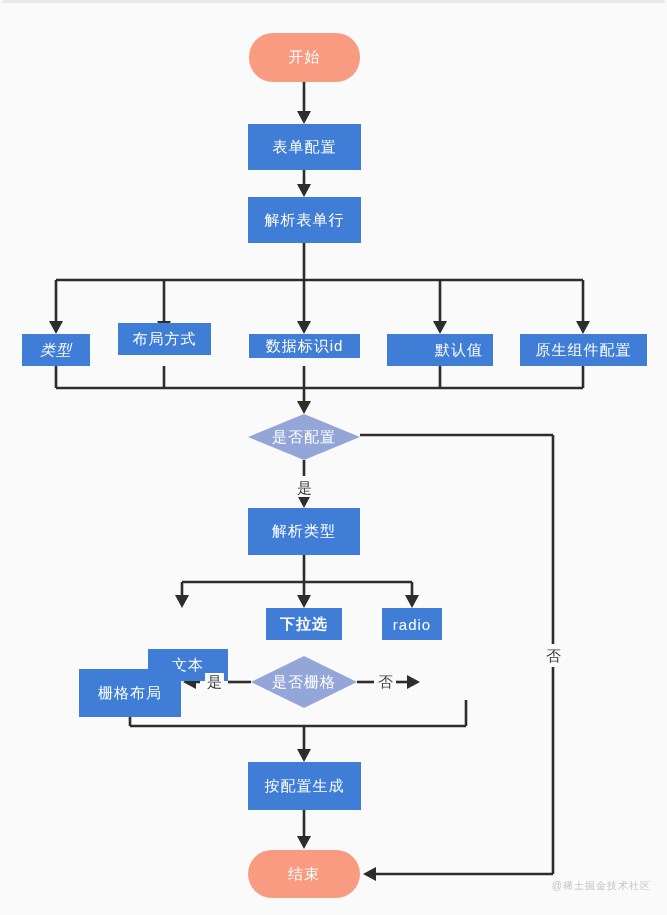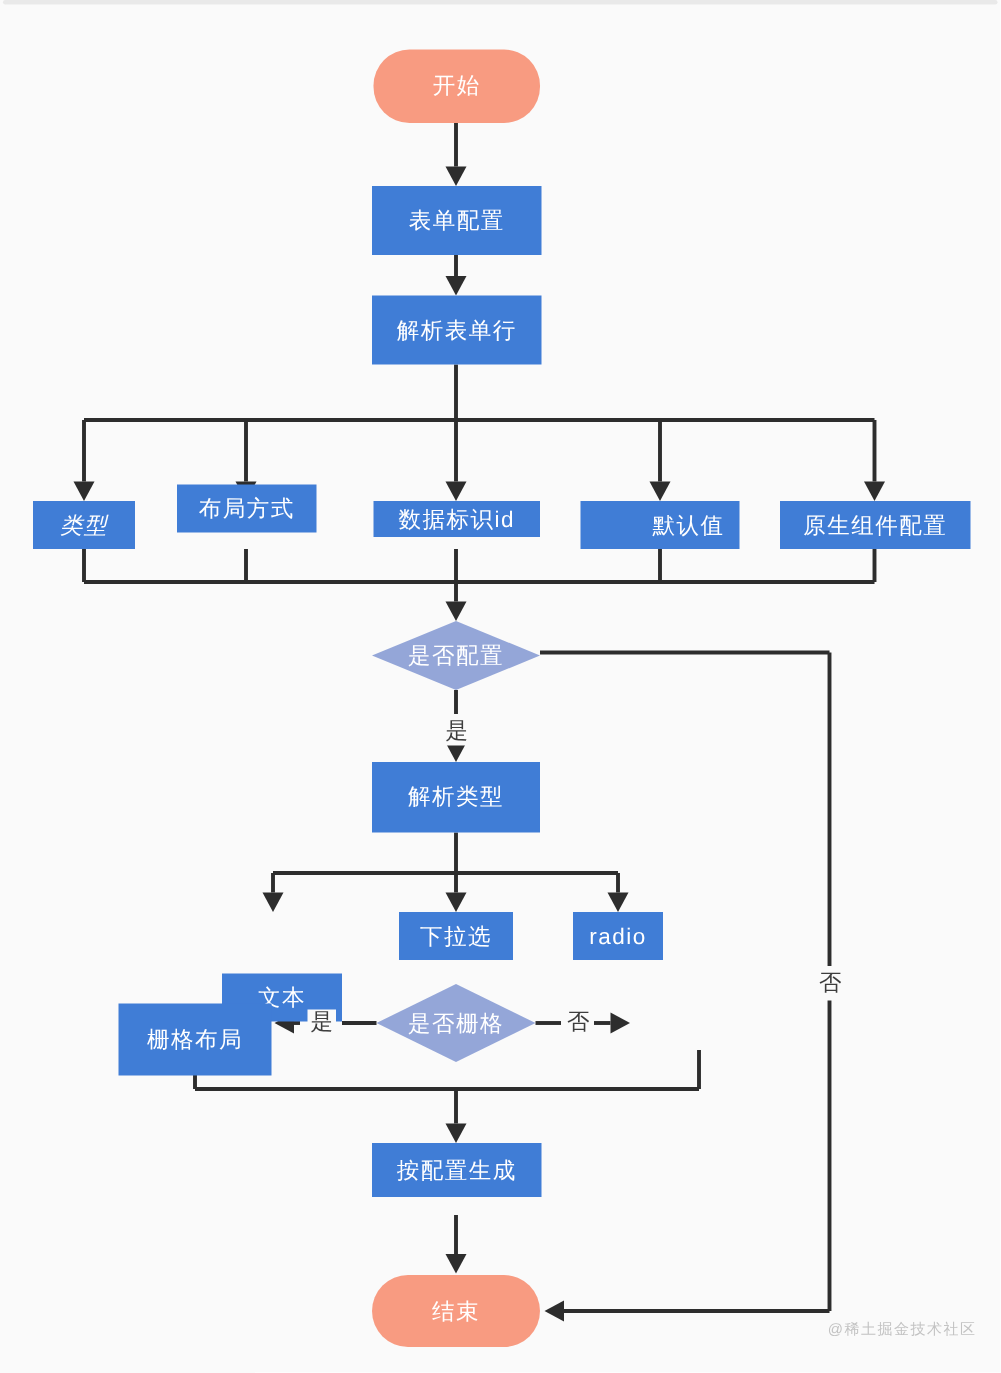--- a/index.html
+++ b/index.html
@@ -37,26 +37,26 @@
   #n-form-config      { left:248px; top:124px; width:113px; height:46px; }
   #n-parse-form-row   { left:248px; top:197px; width:113px; height:46px; }
   #n-type             { left:22px;  top:334px; width:68px;  height:32px;font-style:italic; }
   #n-layout-mode      { left:118px; top:323px; width:93px;  height:32px; }
   #n-data-id          { left:249px; top:334px; width:111px; height:24px; }
   #n-default-value    { left:387px; top:334px; width:106px; height:32px;padding-left:38px; }
   #n-native-config    { left:520px; top:334px; width:127px; height:32px; }
   #n-is-configured    { left:248px; top:414px; width:112px; height:46px; }
   #n-parse-type       { left:248px; top:508px; width:112px; height:47px; }
   #n-text             { left:148px; top:608px; width:80px;  height:32px;margin-top:41px; }
-  #n-dropdown         { left:266px; top:608px; width:76px;  height:32px; }
+  #n-dropdown         { left:266px; top:608px; width:76px;  height:32px;font-weight:bold; }
   #n-radio            { left:382px; top:608px; width:60px;  height:32px; }
   #n-is-grid          { left:251px; top:656px; width:106px; height:52px; }
   #n-grid-layout      { left:79px;  top:669px; width:102px; height:48px; }
   #n-absolute-position{ left:420px; top:669px; width:92px;  height:31px; }
-  #n-generate         { left:248px; top:762px; width:113px; height:36px; }
+  #n-generate         { left:248px; top:762px; width:113px; height:48px; }
   #n-end              { left:248px; top:850px; width:112px; height:48px; }
   
   #lbl-yes-config { left:295px; top:479px; }
   #lbl-yes-grid   { left:205px; top:673px; }
   #lbl-no-grid    { left:376px; top:673px; }
   #lbl-no-config  { left:544px; top:647px; }
 </style>
 </head>
 <body>
 

